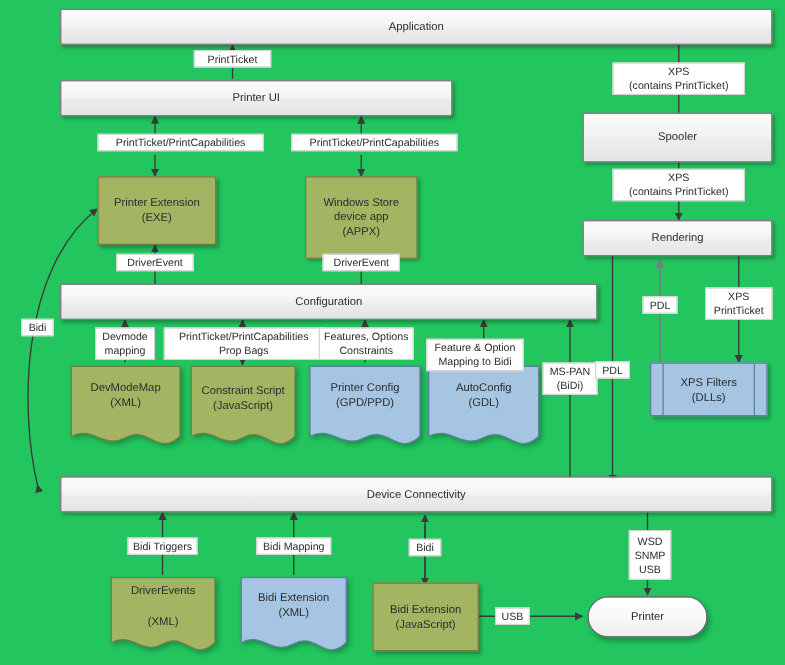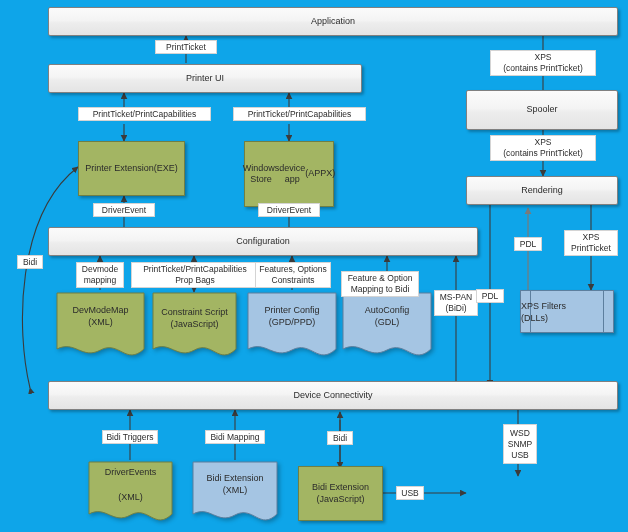--- a/index.html
+++ b/index.html
@@ -1,17 +1,17 @@
 <!DOCTYPE html>
 <html><head>
 <meta charset="utf-8">
 <style>
   html,body{margin:0;padding:0;background:#ffffff;}
   body{font-family:"Liberation Sans","DejaVu Sans",sans-serif;}
-  #stage{position:relative;width:628px;height:532px;overflow:hidden;background:#0ea5e9;}
+  #stage{position:relative;width:628px;height:532px;overflow:hidden;background:#22c55e;}
   #svg-layer{position:absolute;left:0;top:0;width:628px;height:532px;}
 
   .node{position:absolute;box-sizing:border-box;display:flex;align-items:center;
         justify-content:center;text-align:center;color:#2b2b2b;z-index:3;
         font-size:9px;line-height:11.5px;}
   .bar{border:1px solid #808080;border-radius:2px;
        background:linear-gradient(to bottom,#fbfbfb 0%,#f4f4f4 45%,#ededed 55%,#e4e4e4 100%);
        box-shadow:2px 2px 3px rgba(0,0,0,0.28);}
   .plain-green{border:1px solid #6f7f45;background:#a3b563;
        box-shadow:2px 2px 3px rgba(0,0,0,0.30);}
@@ -23,21 +23,21 @@
   .doc svg{position:absolute;left:0;top:0;overflow:visible;}
   .doc .doc-text{position:absolute;left:0;top:0;width:100%;
        display:flex;flex-direction:column;align-items:center;justify-content:center;
        text-align:center;font-size:9px;line-height:12px;color:#2b2b2b;pointer-events:none;}
 
   .comp{position:absolute;z-index:3;box-sizing:border-box;
         border:1px solid #5d7f9e;background:#a5c5e3;
         box-shadow:2px 2px 3px rgba(0,0,0,0.30);}
   .comp .bar-l,.comp .bar-r{position:absolute;top:0;bottom:0;width:1px;background:#5d7f9e;}
   .comp .inner{position:absolute;left:0;top:0;right:0;bottom:0;display:flex;
-       flex-direction:column;align-items:flex-start;justify-content:center;
+       flex-direction:column;align-items:center;justify-content:center;
        font-size:9px;line-height:12px;color:#2b2b2b;text-align:center;}
 
   .elabel{position:absolute;z-index:4;box-sizing:border-box;
        background:#ffffff;border:1px solid #d4d4d4;
        font-size:8.5px;line-height:11px;color:#2b2b2b;
        display:flex;flex-direction:column;align-items:center;justify-content:center;
        padding:0 2px;white-space:nowrap;}
   .ln{display:block;}
 </style>
 </head>
@@ -120,45 +120,48 @@
   </div>
 
   <div class="node bar" style="left:466px;top:90px;width:152px;height:40px;">
     <span>Spooler</span>
   </div>
 
   <div class="node bar" style="left:466px;top:176px;width:152px;height:29px;">
     <span>Rendering</span>
   </div>
 
-  <div class="node plain-green" style="left:78px;top:141px;width:107px;height:55px;flex-direction:row;">
+  <div class="node plain-green" style="left:78px;top:141px;width:95px;height:55px;flex-direction:column;">
     <span class="ln">Printer Extension</span>
     <span class="ln">(EXE)</span>
   </div>
 
-  <div class="node plain-green" style="left:244px;top:141px;width:90px;height:66px;flex-direction:row;">
+  <div class="node plain-green" style="left:244px;top:141px;width:90px;height:66px;flex-direction:column;">
     <span class="ln">Windows Store</span>
     <span class="ln">device app</span>
     <span class="ln">(APPX)</span>
   </div>
 
   <div class="node plain-green" style="left:298px;top:466px;width:85px;height:55px;flex-direction:column;">
     <span class="ln">Bidi Extension</span>
     <span class="ln">(JavaScript)</span>
   </div>
 
   <div class="comp" style="left:520px;top:290px;width:94px;height:43px;">
     <span class="bar-l" style="left:9px;"></span>
     <span class="bar-r" style="right:9px;"></span>
     <span class="inner">
       <span class="ln">XPS Filters</span>
       <span class="ln">(DLLs)</span>
     </span>
   </div>
 
+  <div class="node stadium" style="left:470px;top:477px;width:96px;height:33px;">
+    <span>Printer</span>
+  </div>
 
   <div class="doc" style="left:56px;top:292px;width:89px;height:68px;">
     <svg width="89" height="68" viewBox="0 0 89 68">
       <path d="M1,1 L88,1 L88,57 C70,74 63,48 44.5,58 C26,68 19,48 1,57 Z" fill="#a3b563" stroke="#6f7f45" stroke-width="1" style="filter:drop-shadow(2px 2px 2px rgba(0,0,0,0.28));"></path>
     </svg>
     <span class="doc-text" style="height:48px;">
       <span class="ln">DevModeMap</span>
       <span class="ln">(XML)</span>
     </span>
   </div>

